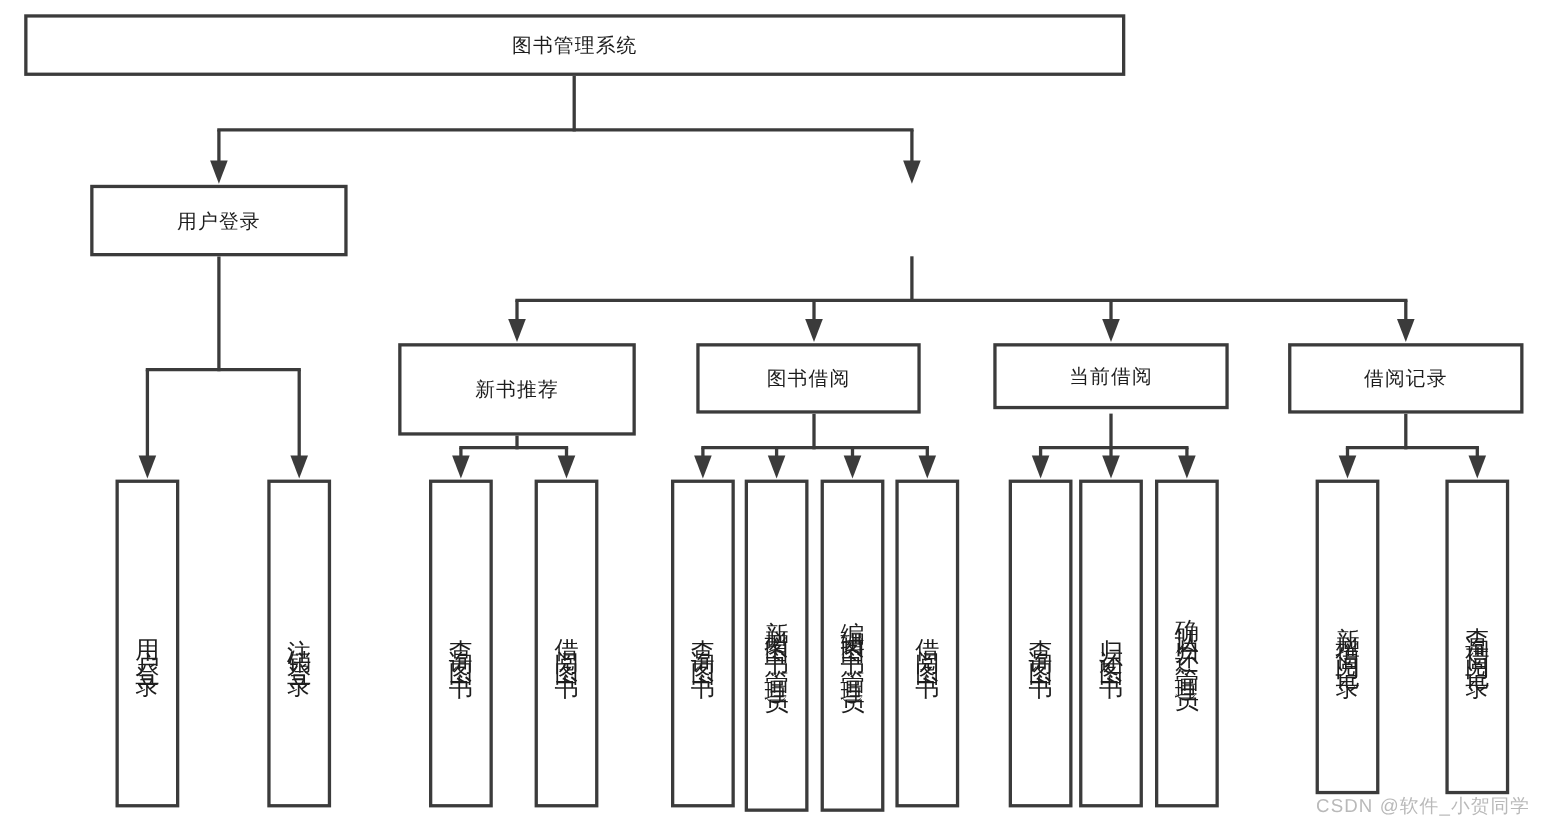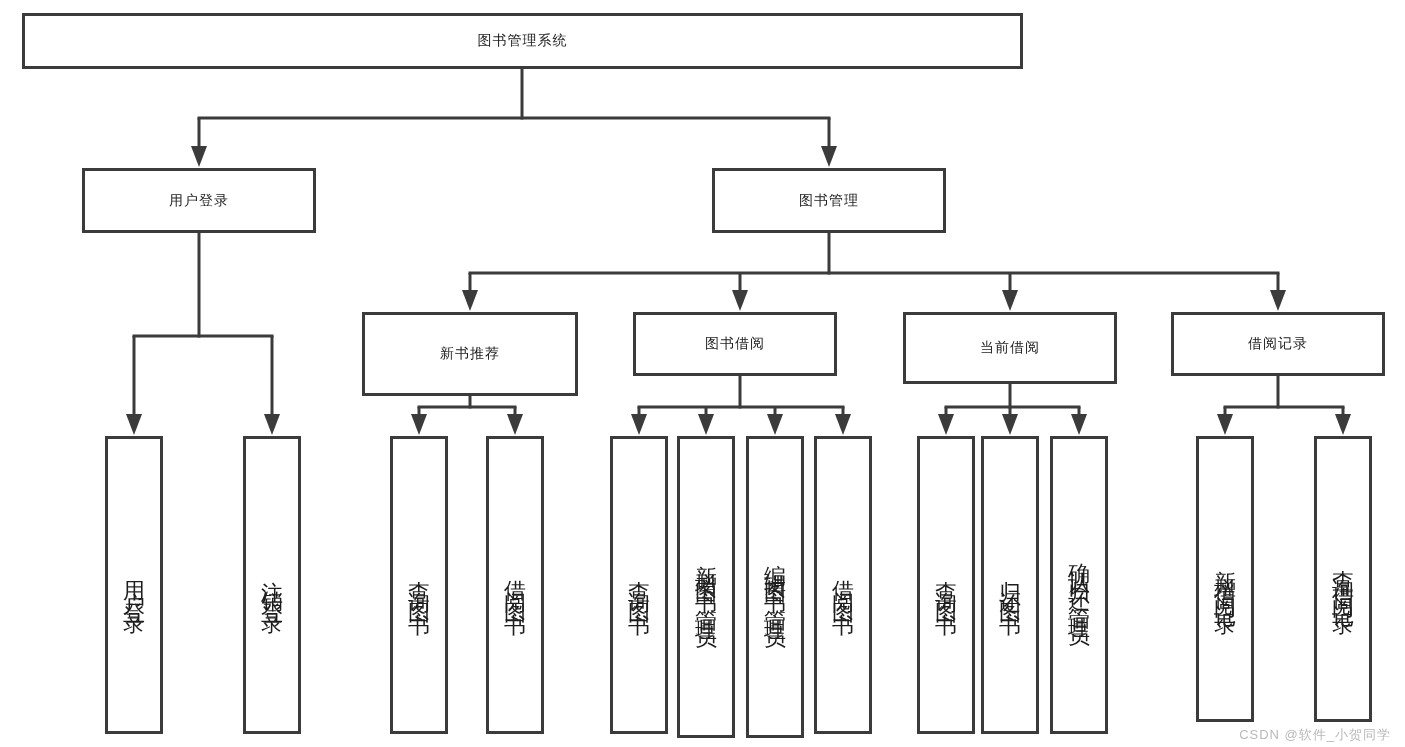--- a/index.html
+++ b/index.html
@@ -6,31 +6,31 @@
   #stage{
     position:relative;width:1405px;height:747px;background:#fff;
     font-family:"Liberation Sans","DejaVu Sans",sans-serif;overflow:hidden;
   }
   #wires{position:absolute;left:0;top:0;width:1405px;height:747px;}
   #wires line{stroke:#3b3b3b;stroke-width:3;}
   #wires polygon{fill:#3b3b3b;}
   .hnode{
     position:absolute;box-sizing:border-box;background:#fff;
     border:3px solid #3b3b3b;display:flex;align-items:center;justify-content:center;
-    font-size:14px;color:#1d1d1d;letter-spacing:1px;white-space:nowrap;
+    font-size:18px;color:#1d1d1d;letter-spacing:1px;white-space:nowrap;
   }
   .vnode{
     position:absolute;box-sizing:border-box;background:#fff;width:58px;
     border:3px solid #3b3b3b;display:flex;align-items:center;justify-content:center;
     writing-mode:vertical-rl;text-orientation:mixed;
     font-size:22px;color:#1d1d1d;letter-spacing:9px;line-height:1;
   }
   .vnode.short{letter-spacing:11px;}
   .watermark{
-    position:absolute;right:14px;bottom:3px;font-size:13px;color:#b9b9b9;
+    position:absolute;right:14px;bottom:3px;font-size:17px;color:#b9b9b9;
     letter-spacing:1px;z-index:5;white-space:nowrap;
   }
 </style>
 </head>
 <body>
 
 <div id="stage">
 
   <svg id="wires" xmlns="http://www.w3.org/2000/svg">
     <g>
@@ -97,25 +97,24 @@
       <line x1="1225" y1="407" x2="1225" y2="417"></line>
       <polygon points="1217,414 1233,414 1225,435"></polygon>
       <line x1="1343" y1="407" x2="1343" y2="417"></line>
       <polygon points="1335,414 1351,414 1343,435"></polygon>
     </g>
   </svg>
 
   <div class="hnode" style="left:22px;top:13px;width:1001px;height:56px">图书管理系统</div>
 
   <div class="hnode" style="left:82px;top:168px;width:234px;height:65px">用户登录</div>
-  <div class="hnode" style="left:712px;top:168px;width:234px;height:65px">图书管理</div>
 
   <div class="hnode" style="left:362px;top:312px;width:216px;height:84px">新书推荐</div>
   <div class="hnode" style="left:633px;top:312px;width:204px;height:64px">图书借阅</div>
-  <div class="hnode" style="left:903px;top:312px;width:214px;height:72px">当前借阅</div>
+  <div class="hnode" style="left:903px;top:312px;width:214px;height:60px">当前借阅</div>
   <div class="hnode" style="left:1171px;top:312px;width:214px;height:64px">借阅记录</div>
 
   <div class="vnode short" style="left:105px;top:436px;height:298px">用户登录</div>
   <div class="vnode short" style="left:243px;top:436px;height:298px">注销登录</div>
 
   <div class="vnode short" style="left:390px;top:436px;height:298px">查询图书</div>
   <div class="vnode short" style="left:486px;top:436px;height:298px">借阅图书</div>
 
   <div class="vnode short" style="left:610px;top:436px;height:298px">查询图书</div>
   <div class="vnode" style="left:677px;top:436px;height:302px">新增图书（管理员）</div>

